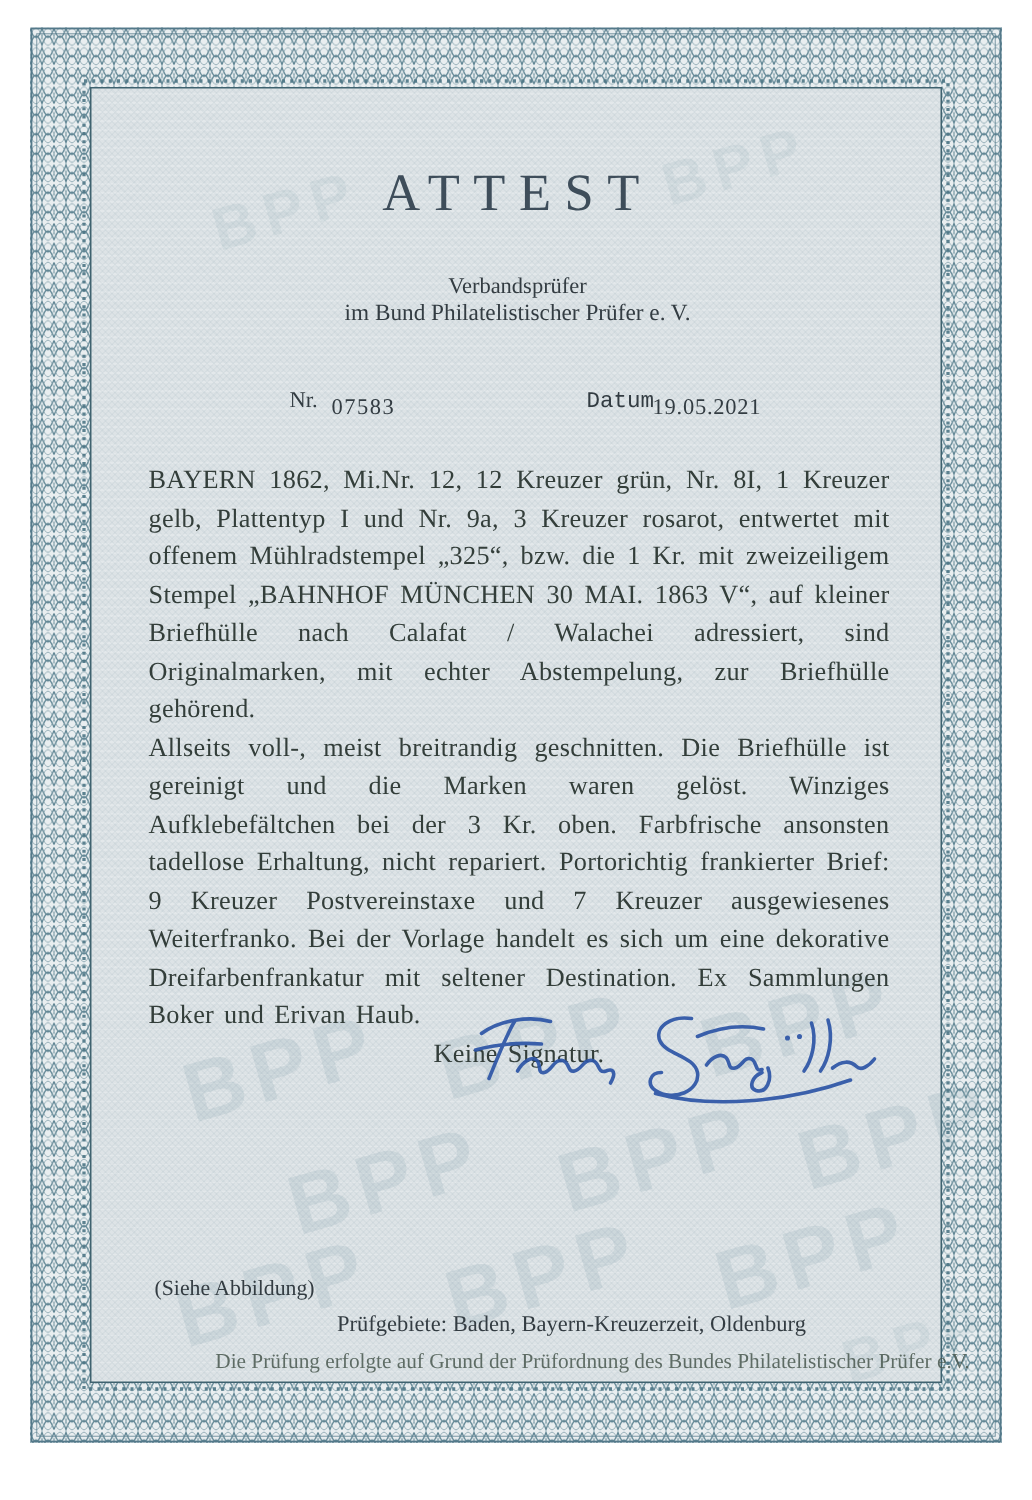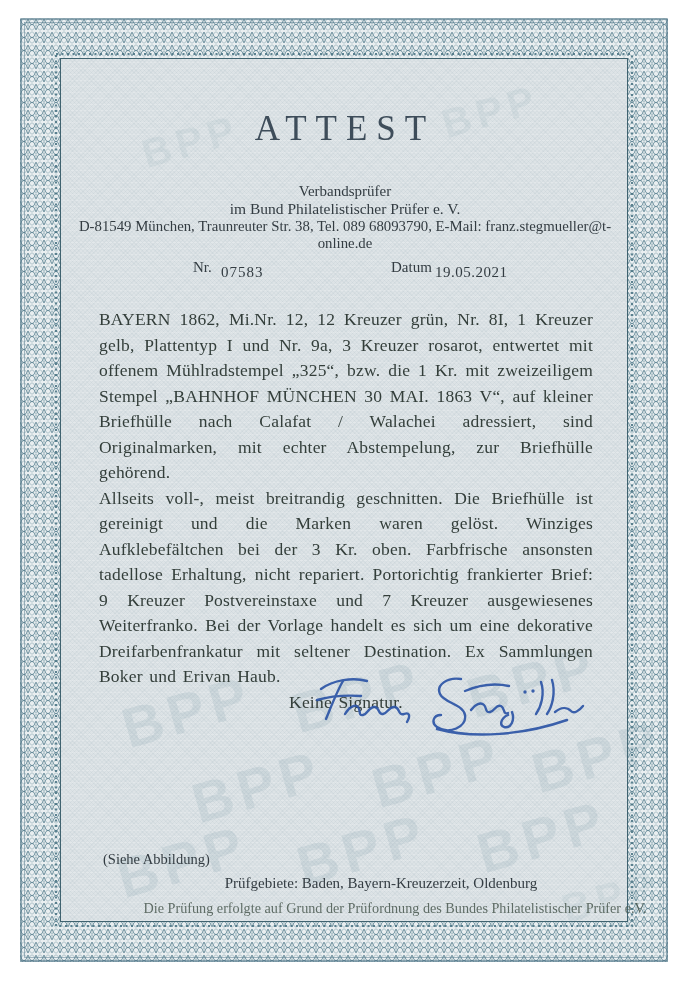--- a/index.html
+++ b/index.html
@@ -34,21 +34,21 @@
   .wm.small{font-size:40px;color:rgba(108,143,157,0.10);}
   .hdr{position:absolute;left:0;width:568px;text-align:center;}
   .title{top:50px;font-size:35px;letter-spacing:9px;color:#3e4d5a;}
   .name{top:93px;font-size:25px;font-weight:bold;letter-spacing:0.5px;color:#272f36;}
   .role{top:124px;font-size:15px;color:#333c42;}
   .assoc{top:141px;font-size:15.5px;color:#333c42;}
   .addr{top:159px;font-size:14.8px;color:#333c42;}
   .nr-row{position:absolute;top:200px;left:0;width:568px;font-size:15px;color:#333c42;}
   .nr-label{position:absolute;left:132px;top:0;}
   .nr-value{position:absolute;left:160px;top:5px;letter-spacing:1px;}
-  .dt-label{position:absolute;left:330px;top:0;}
+  .dt-label{position:absolute;left:330px;top:0;font-family:Liberation Mono, monospace;}
   .dt-value{position:absolute;left:374px;top:5px;letter-spacing:0.5px;}
   .bodytext{
     position:absolute;left:38px;top:248px;width:494px;
     font-size:17.5px;line-height:25.5px;word-spacing:2px;letter-spacing:0.2px;
   }
   .bodytext p{margin:0;text-align:justify;}
   .p2{margin-top:27px;}
   .seg-b{font-weight:normal;}
   .keine{text-align:center !important;margin-top:3px;}
   .sig{position:absolute;left:248px;top:608px;}
@@ -95,21 +95,20 @@
     <span class="wm" style="left:310px;top:680px">BPP</span>
     <span class="wm" style="left:470px;top:665px">BPP</span>
     <span class="wm" style="left:55px;top:770px">BPP</span>
     <span class="wm" style="left:235px;top:758px">BPP</span>
     <span class="wm" style="left:415px;top:745px">BPP</span>
     <span class="wm small" style="left:500px;top:815px">BPP</span>
 
     <div class="hdr title">ATTEST</div>
     <div class="hdr role">Verbandsprüfer</div>
     <div class="hdr assoc">im Bund Philatelistischer Prüfer e. V.</div>
-    <div class="hdr addr">D-81549 München, Traunreuter Str. 38, Tel. 089 68093790, E-Mail: franz.stegmueller@t-online.de</div>
 
     <div class="nr-row">
       <span class="nr-label">Nr.</span>
       <span class="nr-value">07583</span>
       <span class="dt-label">Datum</span>
       <span class="dt-value">19.05.2021</span>
     </div>
 
     <div class="bodytext">
       <p class="p1"><span class="seg-b">BAYERN</span><span> 1862, Mi.Nr. 12, 12 Kreuzer grün, Nr. 8I, 1 Kreuzer gelb, Plattentyp I und Nr. 9a, 3 Kreuzer rosarot, entwertet mit offenem Mühlradstempel „325“, bzw. die 1 Kr. mit zweizeiligem Stempel „BAHNHOF MÜNCHEN 30 MAI. 1863 V“, auf kleiner Briefhülle nach Calafat / Walachei adressiert, sind Originalmarken, mit echter Abstempelung, zur Briefhülle gehörend.</span></p>

